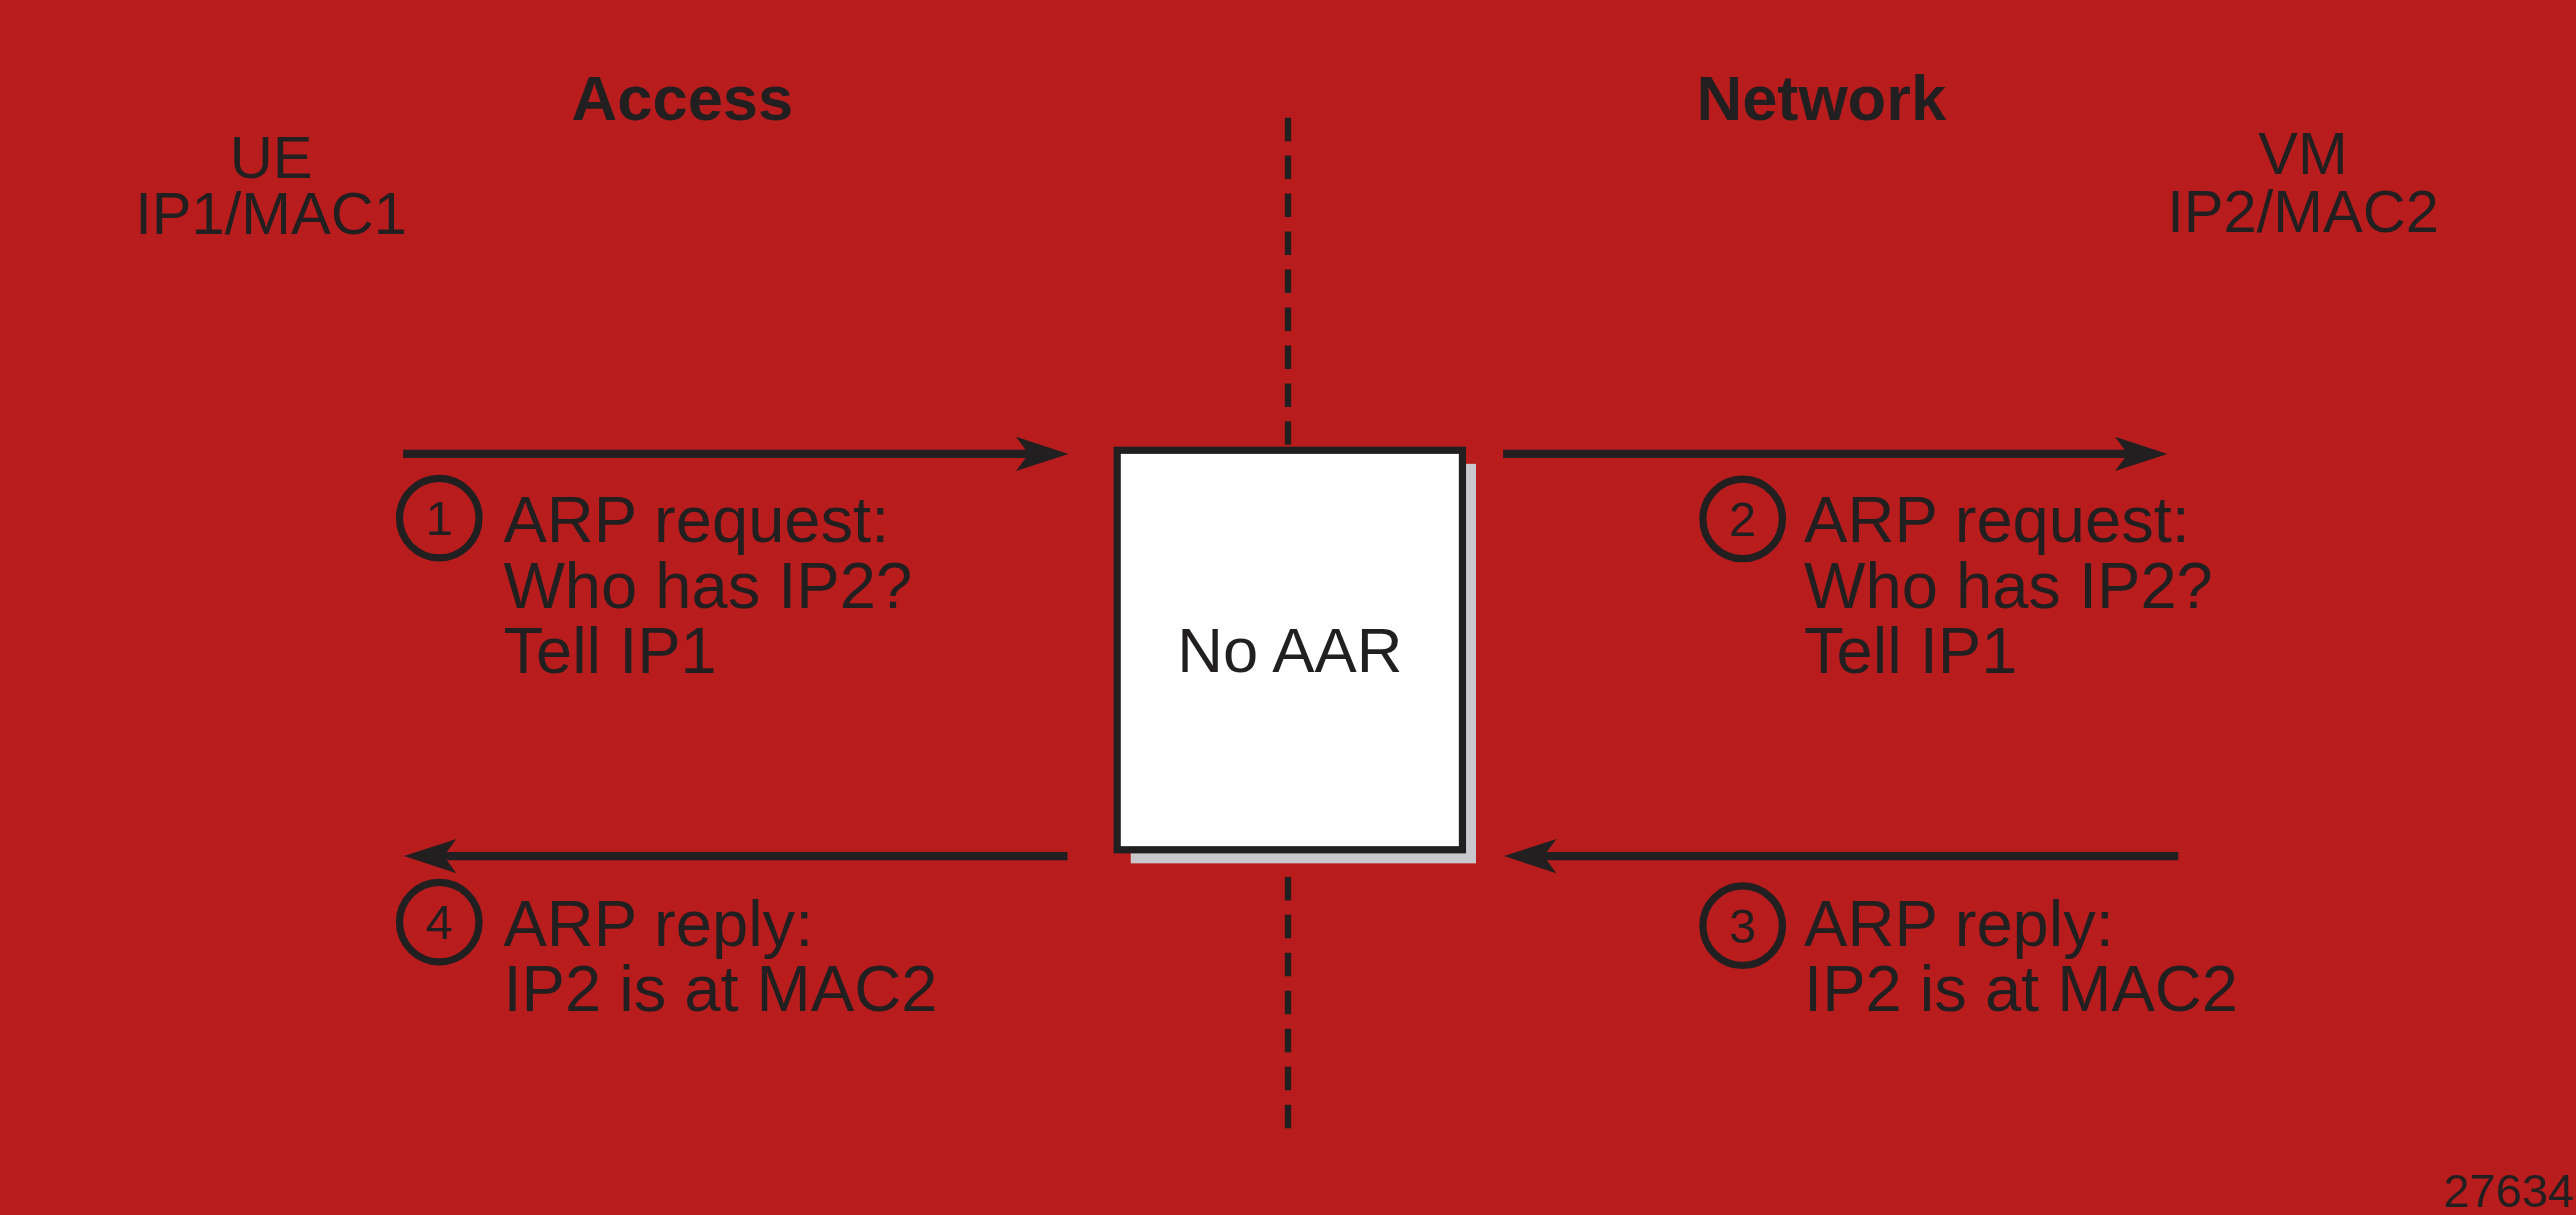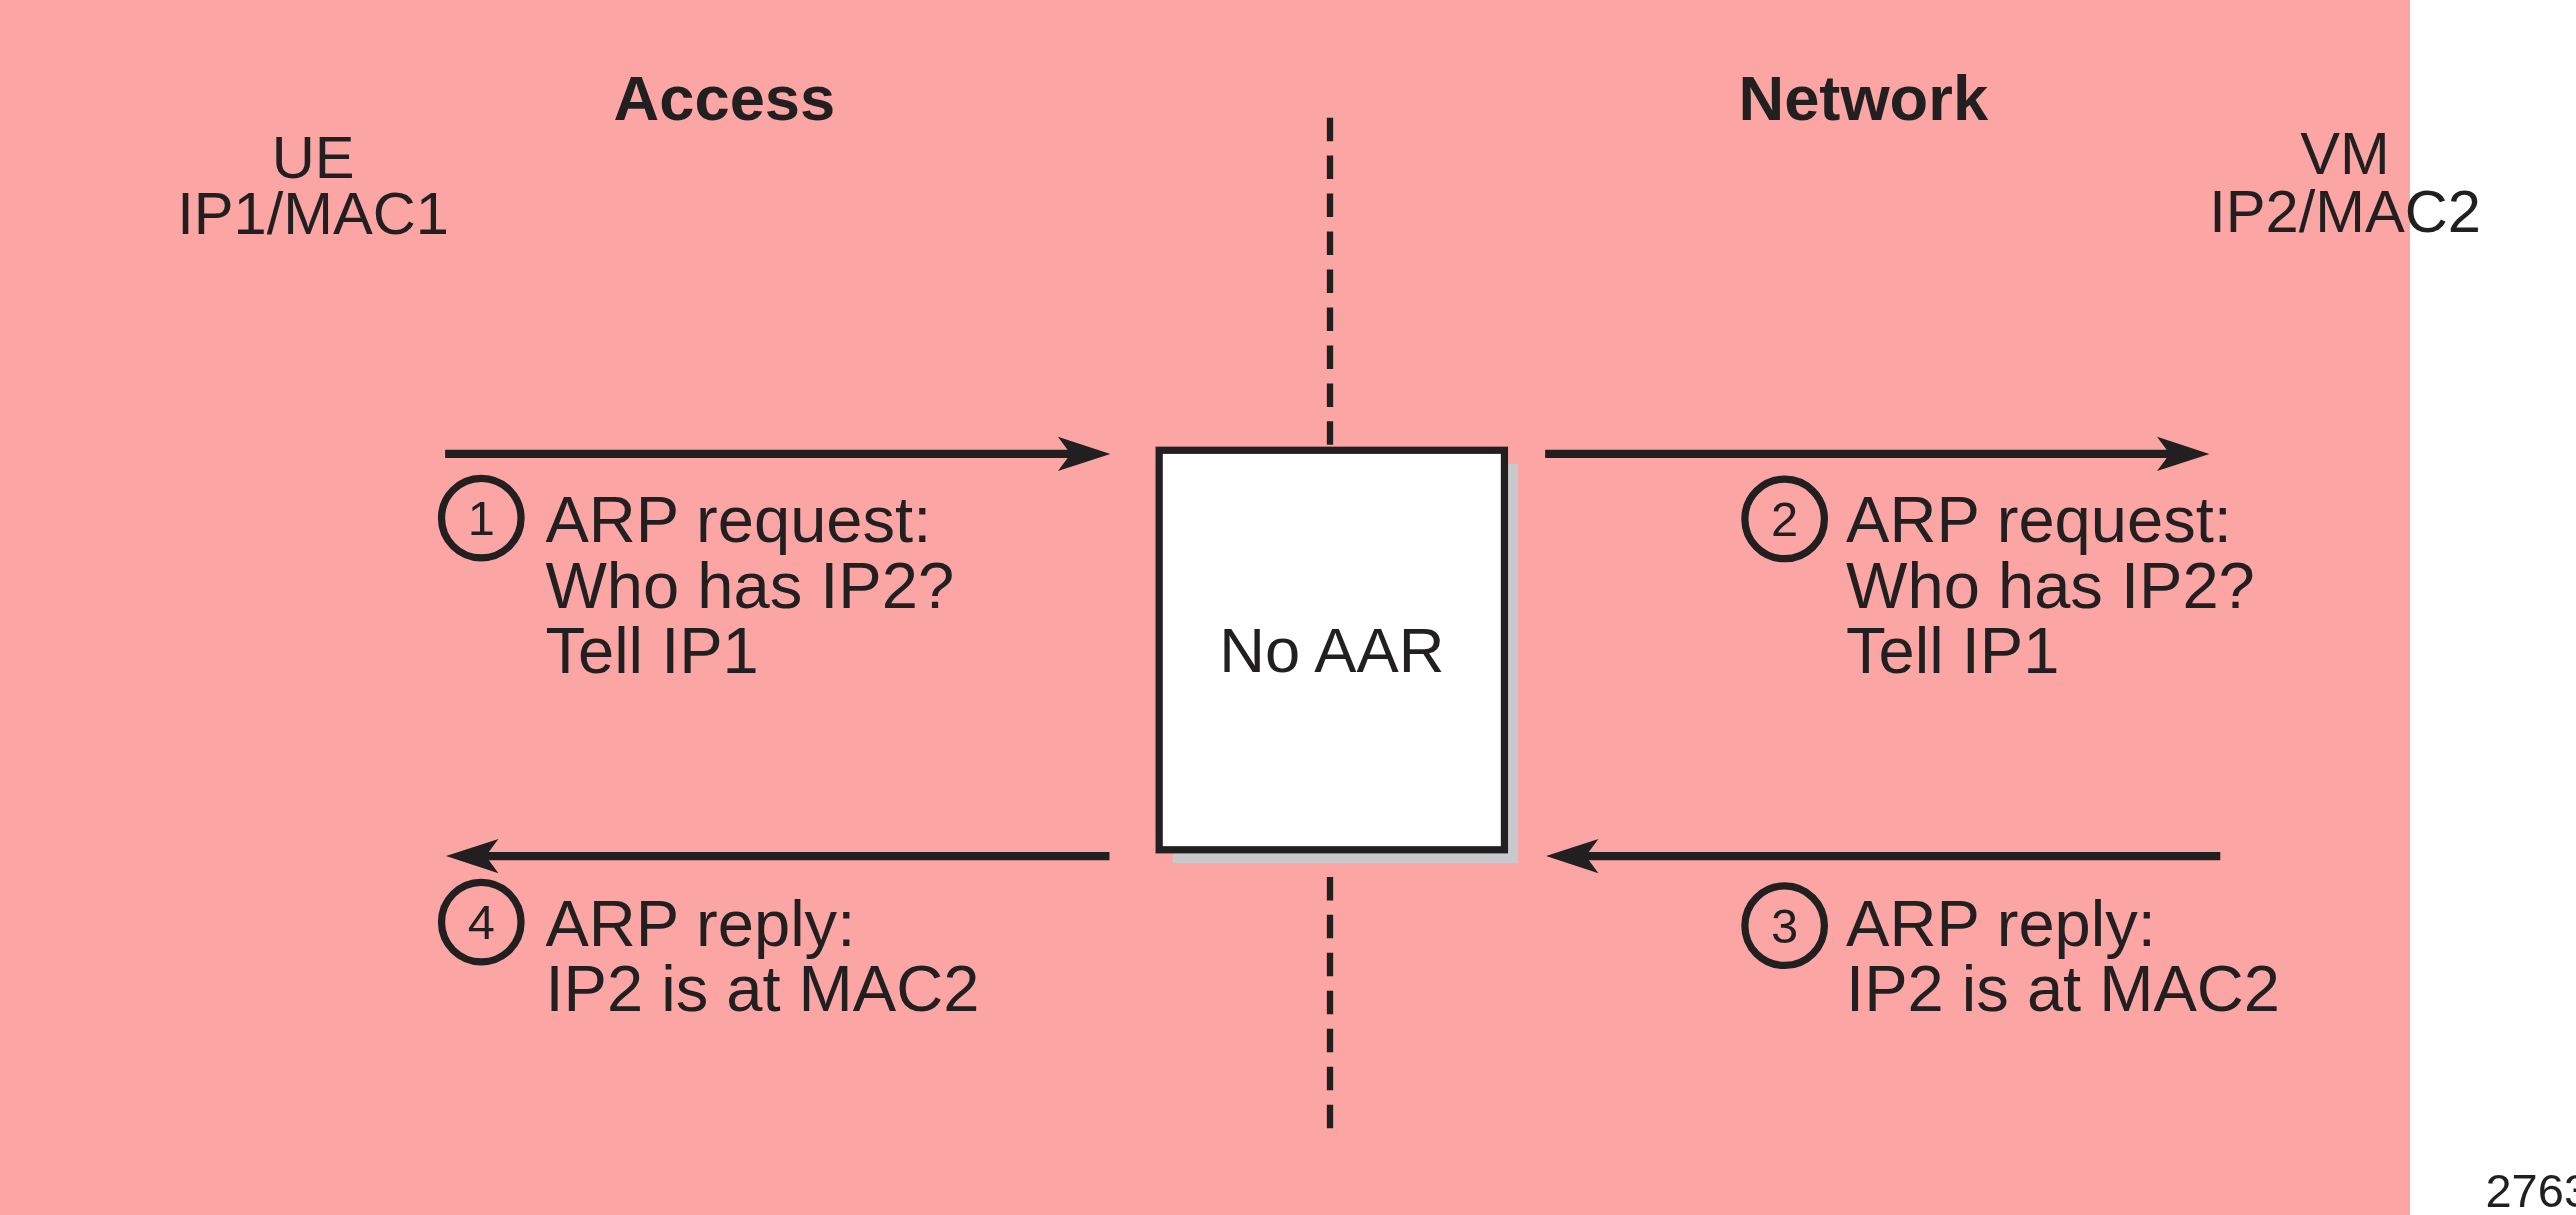--- a/index.html
+++ b/index.html
@@ -2,25 +2,24 @@
 <html style="font-size:14.5px"><head>
 <meta charset="utf-8">
 <style>
   html, body {
     margin: 0;
     padding: 0;
     background: #ffffff;
   }
   .canvas {
     position: relative;
-    width: 2368px;
+    width: 2576px;
     height: 1216px;
-    background: #fca5a5;
+    background: #b91c1c;
     font-family: "Liberation Sans", sans-serif;
-    padding-left: 42px;
   }
   svg { display: block; }
   text {
     font-family: "Liberation Sans", sans-serif;
     fill: #221f20;
   }
   .heading   { font-size: 70px; font-weight: bold; }
   .corner    { font-size: 66px; }
   .steplabel { font-size: 72px; }
   .boxlabel  { font-size: 70px; }

